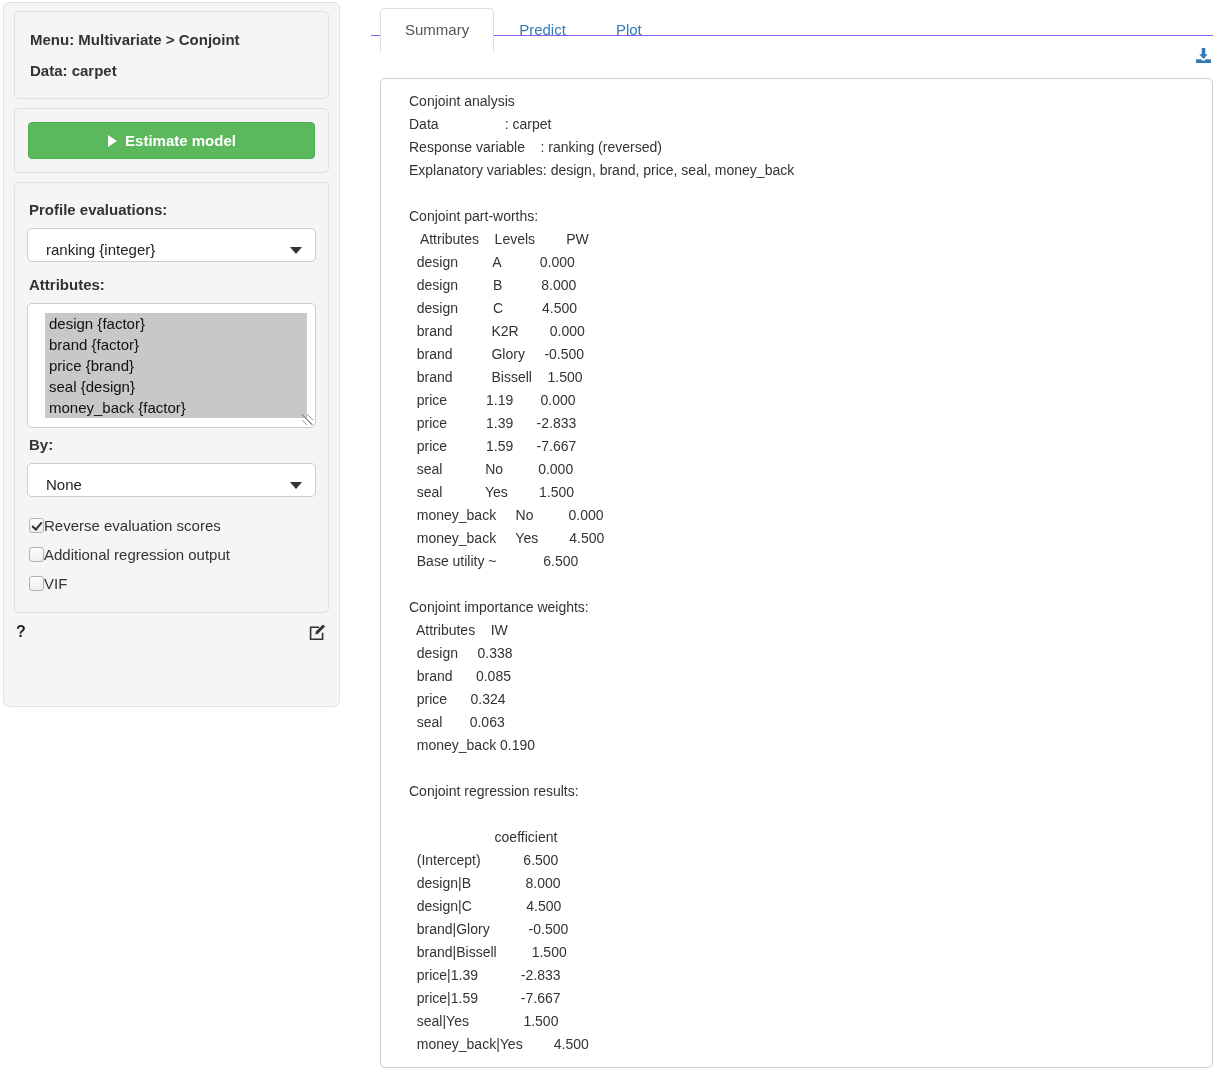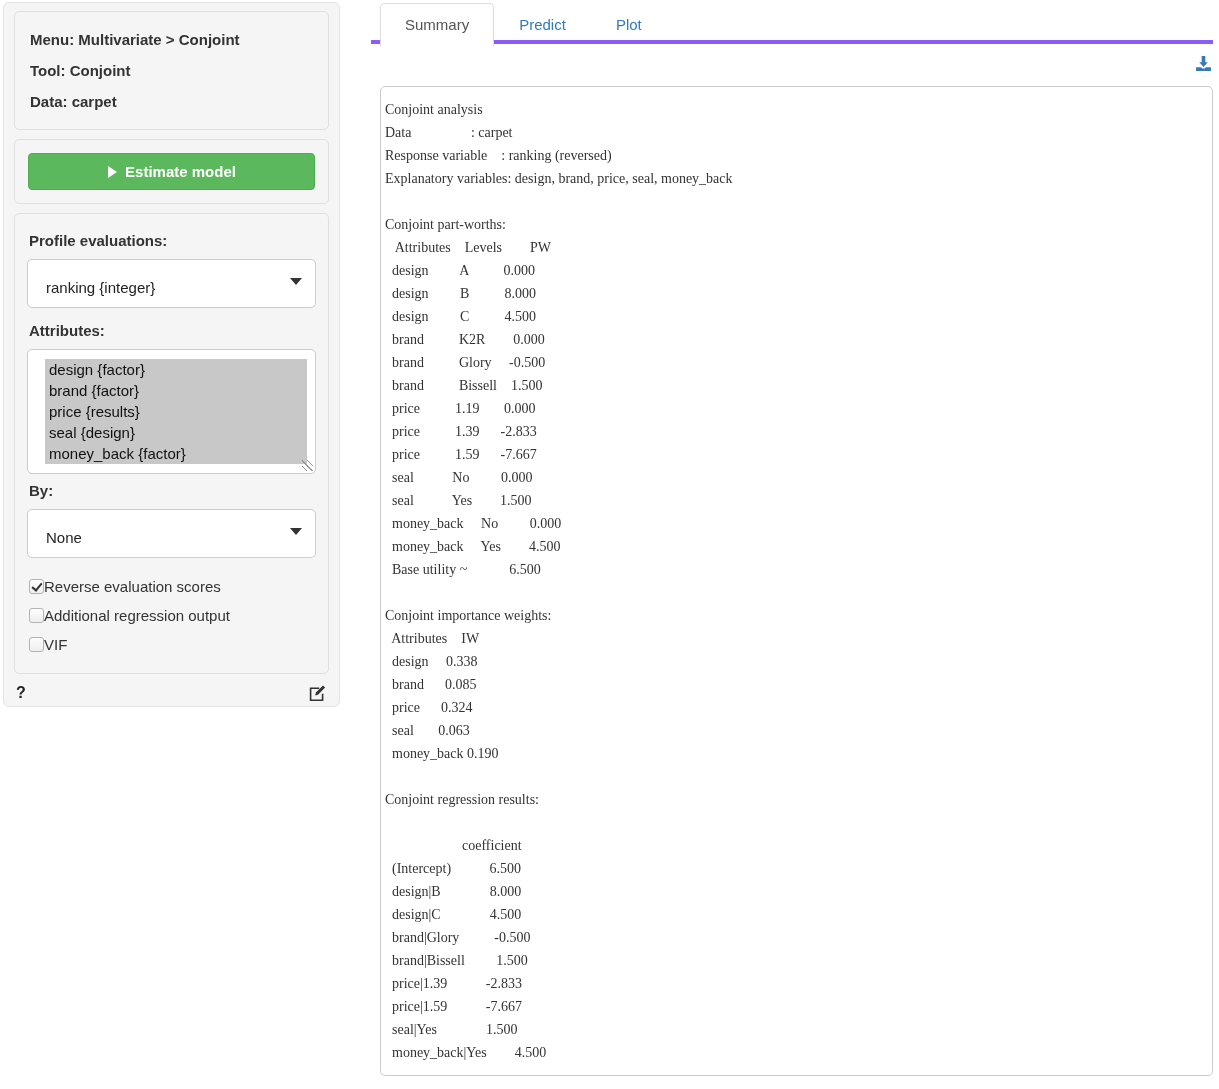--- a/index.html
+++ b/index.html
@@ -30,21 +30,21 @@
   }
   .play-tri {
     width:0; height:0; border-top:6px solid transparent; border-bottom:6px solid transparent;
     border-left:9px solid #fff; display:inline-block;
   }
   .well-form { padding:14px 12px 14px 12px; }
   .lbl { font-size:15px; font-weight:bold; color:#333; margin:4px 2px 10px 2px; }
   .lbl.mt { margin-top:14px; }
   .lbl.mt2 { margin-top:8px; }
   .select {
-    position:relative; height:49px; background:#fff; border:1px solid #ccc; border-radius:5px;
+    position:relative; height:34px; background:#fff; border:1px solid #ccc; border-radius:5px;
     display:flex; align-items:center; padding:8px 30px 0 18px; font-size:15px; color:#222;
     margin-bottom:0; cursor:pointer;
   }
   .caret {
     position:absolute; right:13px; top:18px; width:0; height:0;
     border-left:6px solid transparent; border-right:6px solid transparent;
     border-top:7px solid #333;
   }
   .listbox {
     position:relative; height:125px; background:#fff; border:1px solid #ccc; border-radius:5px;
@@ -73,50 +73,49 @@
   .side-footer {
     display:flex; justify-content:space-between; align-items:center;
     margin-top:6px; padding:0 2px; height:20px;
   }
   .help-q { font-size:16px; font-weight:bold; color:#222; cursor:pointer; }
   .edit-btn { cursor:pointer; line-height:0; }
 
   
   .main { position:absolute; left:371px; top:0; width:842px; }
   .tabbar {
-    display:flex; align-items:center; height:44px; border-bottom:4px solid #8b5cf6;
+    display:flex; align-items:flex-start; height:36px; border-bottom:1px solid #8b5cf6;
     padding-left:9px;
   }
   .tab {
     margin-top:8px; margin-bottom:-1px; padding:0 24px; line-height:42px;
     font-size:15px; color:#337ab7; cursor:pointer; border:1px solid transparent;
   }
   .tab.active {
     background:#fff; border:1px solid #ddd; border-bottom-color:#fff;
     border-radius:5px 5px 0 0; color:#555; cursor:default;
   }
   .icon-row { position:relative; height:42px; }
   .dl-btn { position:absolute; right:1px; top:11px; line-height:0; cursor:pointer; }
   .output {
     margin:0 0 0 9px; width:833px;
     background:#fff; border:1px solid #ccc; border-radius:5px;
-    padding:11px 4px; font-family:Liberation Serif, serif;
+    padding:11px 28px; font-family:Liberation Sans, sans-serif;
     font-size:14px; line-height:23px; color:#333; white-space:pre;
   }
 </style>
 </head>
 <body>
 
 <div id="canvas">
 
   <div class="sidebar-outer">
 
     <div class="well well-info">
       <div>Menu: Multivariate &gt; Conjoint</div>
-      <div>Tool: Conjoint</div>
       <div>Data: carpet</div>
     </div>
 
     <div class="well well-btn">
       <button class="btn-green">
         <span class="play-tri"></span>
         <span>Estimate model</span>
       </button>
     </div>
 
@@ -125,21 +124,21 @@
       <div class="select">
         <span>ranking {integer}</span>
         <span class="caret"></span>
       </div>
 
       <div class="lbl mt">Attributes:</div>
       <div class="listbox">
         <div class="resize-handle"></div>
       <div class="option selected">design {factor}</div>
           <div class="option selected">brand {factor}</div>
-          <div class="option selected">price {results}</div>
+          <div class="option selected">price {brand}</div>
           <div class="option selected">seal {design}</div>
           <div class="option selected">money_back {factor}</div>
         </div>
 
       <div class="lbl mt2">By:</div>
       <div class="select">
         <span>None</span>
         <span class="caret"></span>
       </div>
 

